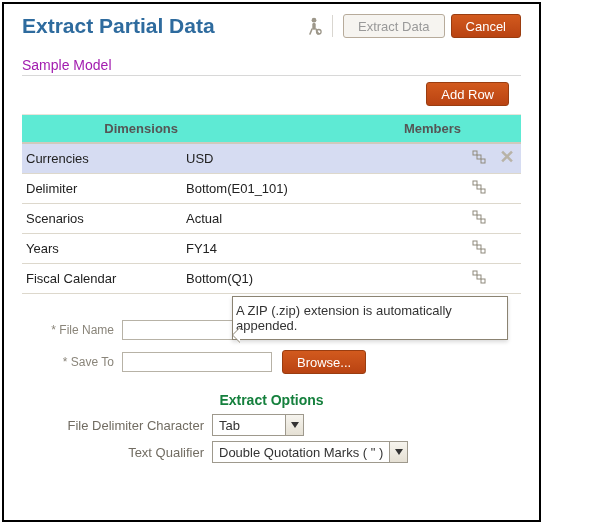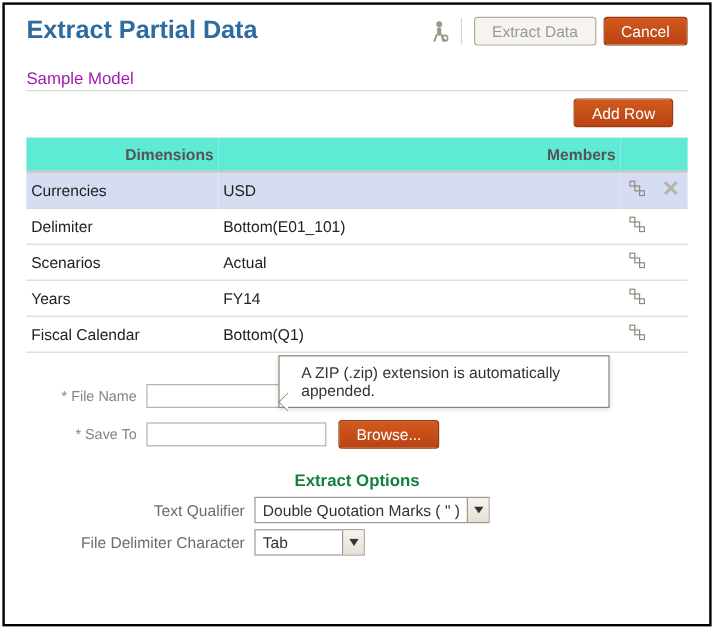--- a/index.html
+++ b/index.html
@@ -6,21 +6,21 @@
   body {
     font-family: Arial, Helvetica, sans-serif;
     font-size: 13px;
     color: #333;
     margin: 0;
     padding: 2px;
     background: #fff;
   }
   .window {
     border: 2px solid #000;
-    width: 591px;
+    width: 539px;
     height: 520px;
     position: relative;
     padding: 10px 18px;
     background: #fff;
   }
   .header-row {
     display: flex;
     align-items: center;
     justify-content: space-between;
     margin-bottom: 4px;
@@ -98,21 +98,21 @@
   .req { color:#8a857a; }
   .text-input {
     border:1px solid #b7b2a6; height:20px; padding:1px 4px; font-size:13px;
   }
   .tooltip {
     position:absolute;
     top:-24px; left:210px;
     width:276px;
     border:1px solid #8b8372;
     background:#fff;
-    padding:6px 18px;
+    padding:6px 3px;
     font-size:13px;
     color:#333;
     box-shadow: 0 2px 4px rgba(0,0,0,.15);
     z-index:5;
   }
   .tooltip .arrow {
     position:absolute; left:-8px; top:30px;
   }
   .tooltip .arrow::before {
     content:""; position:absolute; border:8px solid transparent; border-right-color:#8b8372; left:-1px; top:0;
@@ -242,36 +242,36 @@
       <label><span class="req">* </span><span>Save To</span></label>
       <input type="text" class="text-input" style="width: 150px;" value="">
       <span style="width:10px"></span>
       <button class="btn btn-primary">Browse...</button>
     </div>
   </div>
 
   <div class="options-title">Extract Options</div>
 
   <div class="opt-row">
+    <label>File Delimiter Character</label>
+    <div class="select-wrap">
+      <span class="sel-text" style="min-width:72px">Tab</span>
+      <span class="sel-btn">
+        <svg width="8" height="6">
+            <path d="M0 0 L8 0 L4 6 Z" fill="#333"></path>
+          </svg>
+      </span>
+    </div>
+  </div>
+
+  <div class="opt-row">
     <label>Text Qualifier</label>
     <div class="select-wrap">
       <span class="sel-text" style="min-width:170px">Double Quotation Marks ( " )</span>
       <span class="sel-btn">
         <svg width="8" height="6">
             <path d="M0 0 L8 0 L4 6 Z" fill="#333"></path>
           </svg>
       </span>
     </div>
   </div>
 
-  <div class="opt-row">
-    <label>File Delimiter Character</label>
-    <div class="select-wrap">
-      <span class="sel-text" style="min-width:72px">Tab</span>
-      <span class="sel-btn">
-        <svg width="8" height="6">
-            <path d="M0 0 L8 0 L4 6 Z" fill="#333"></path>
-          </svg>
-      </span>
-    </div>
-  </div>
-
 </div>
 
 </body></html>

